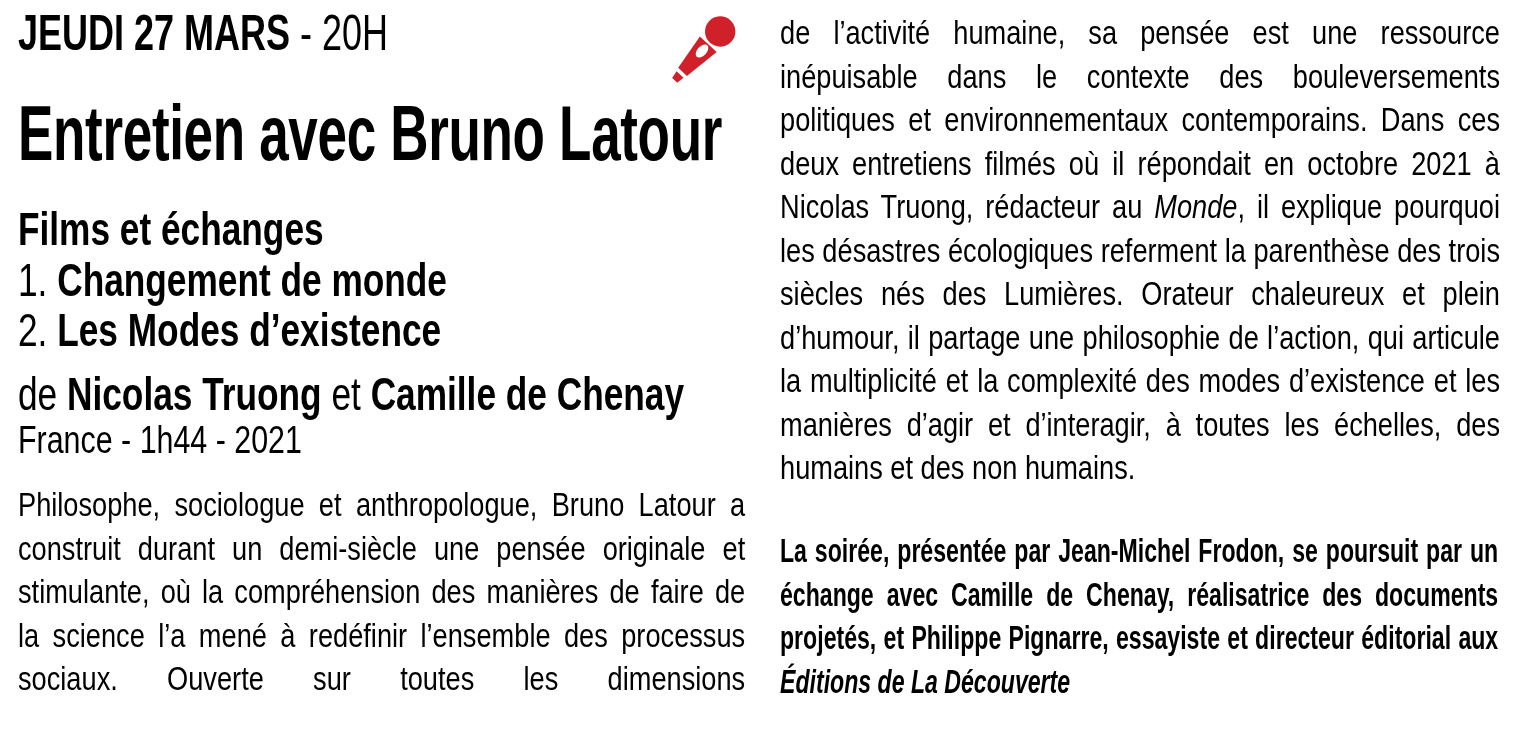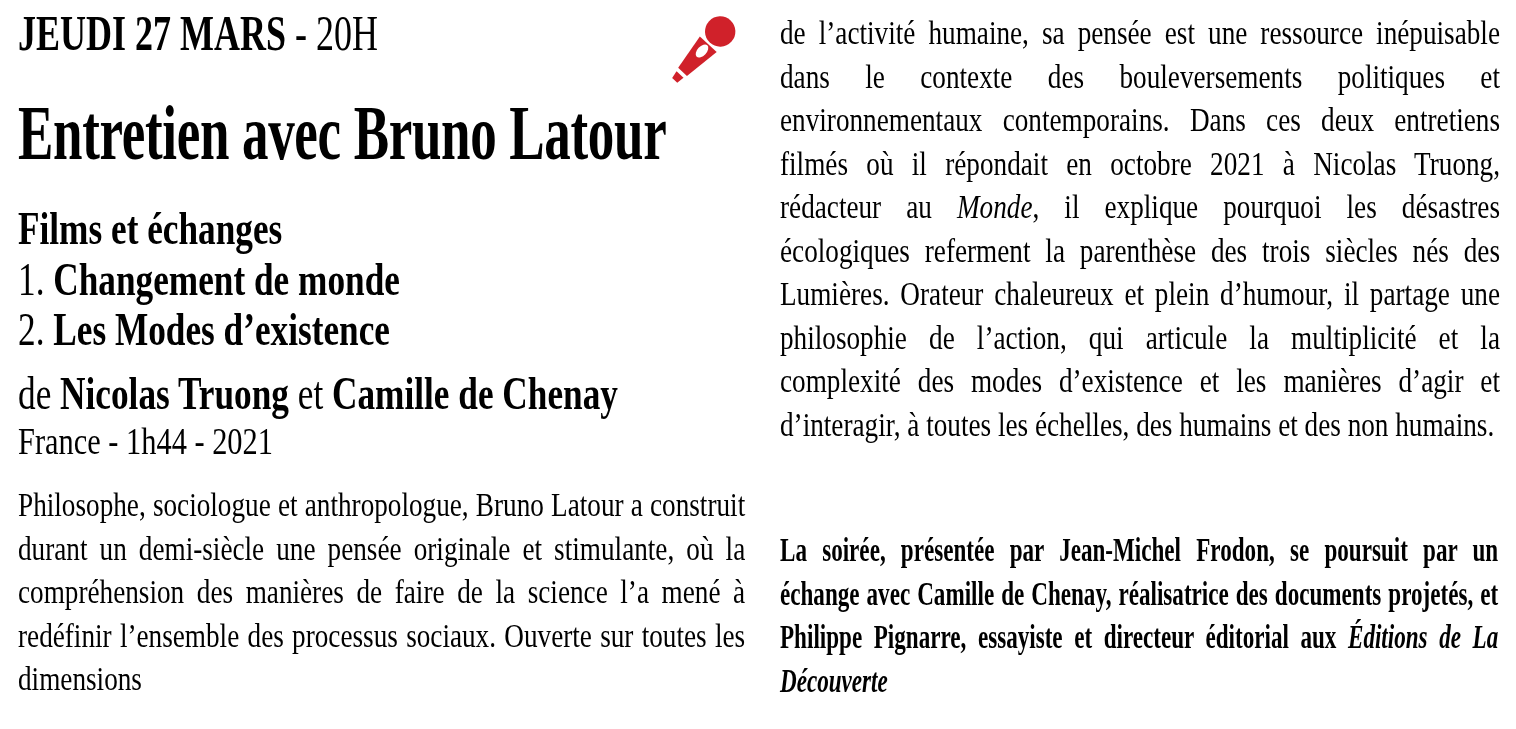--- a/index.html
+++ b/index.html
@@ -2,21 +2,21 @@
 <html><head>
 <meta charset="utf-8">
 <style>
   html, body { margin: 0; padding: 0; background: #ffffff; }
   .page {
     position: relative;
     width: 1516px;
     height: 729px;
     background: #ffffff;
     color: #000000;
-    font-family: Liberation Serif, serif;
+    font-family: Liberation Sans, sans-serif;
     overflow: hidden;
   }
   .block { position: absolute; }
   
   .cond { transform: scaleX(var(--sx)); transform-origin: 0 0; }
   .nowrap { white-space: nowrap; }
 
   .date-line { left: 18px; top: 4px; font-size: 50px; font-weight: 700; --sx: .72; }
   .date-line .time { font-weight: 400; }
 

